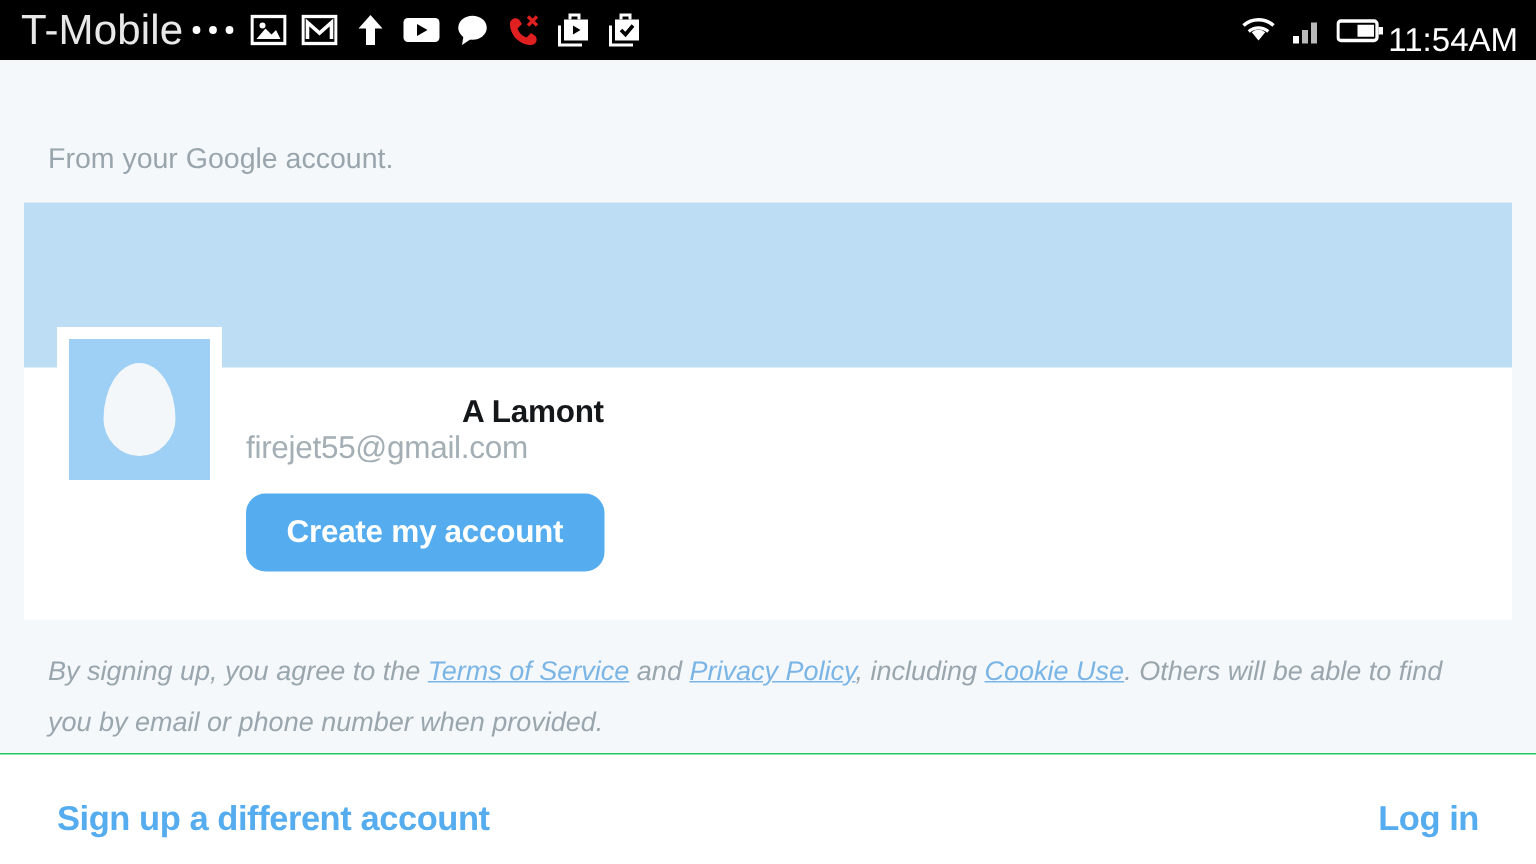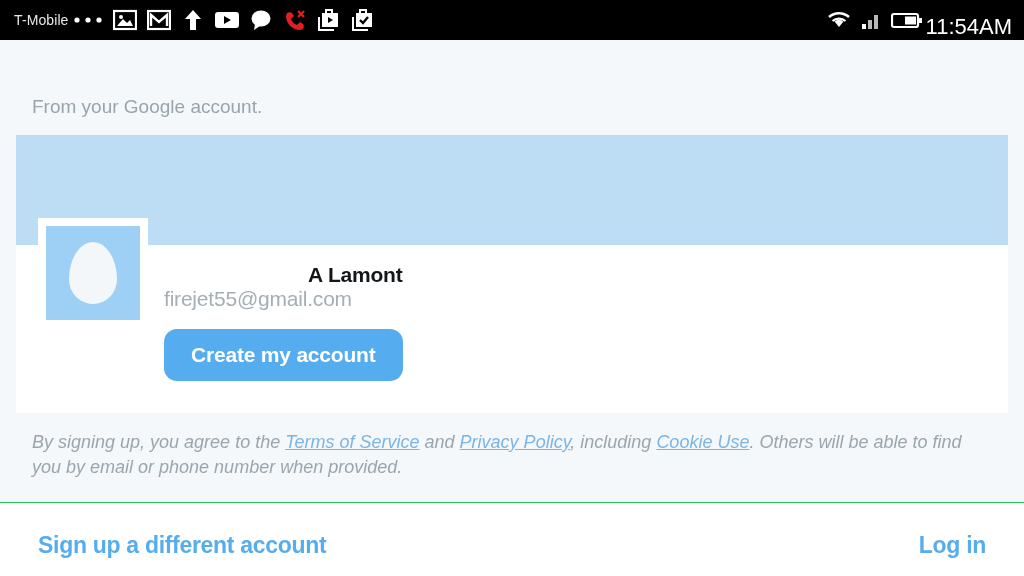--- a/index.html
+++ b/index.html
@@ -12,21 +12,21 @@
 
   
   #status-bar {
     position:absolute; top:0; left:0;
     width:1024px; height:40px;
     background:#000;
     display:flex; align-items:center;
     padding:0 12px 0 14px;
   }
   #carrier-label {
-    color:#e8e8e8; font-size:14px; letter-spacing:.1px;
+    color:#e8e8e8; font-size:28px; letter-spacing:.1px;
     white-space:nowrap;
   }
   .status-left { display:flex; align-items:center; gap:0; flex:1; }
   .status-right { display:flex; align-items:flex-end; gap:0; }
   .sb-icon {
     display:inline-flex; align-items:center; justify-content:center;
     width:34px; height:40px;
   }
   .sb-icon.dots { width:40px; }
   #clock-label {
@@ -87,21 +87,21 @@
     border:none; border-radius:13px;
     cursor:pointer; font-family:inherit;
     letter-spacing:-.2px;
   }
 
   
   #terms-text {
     position:absolute; left:32px; top:378px;
     width:952px;
     font-size:18px; font-style:italic; color:#9aa6ae;
-    line-height:25px;
+    line-height:34px;
   }
   #terms-text a {
     color:#7ab5e5; text-decoration:underline; font-style:italic;
   }
 
   
   #bottom-bar {
     position:absolute; left:0; bottom:0;
     width:1024px; height:86px;
     background:#fff;

